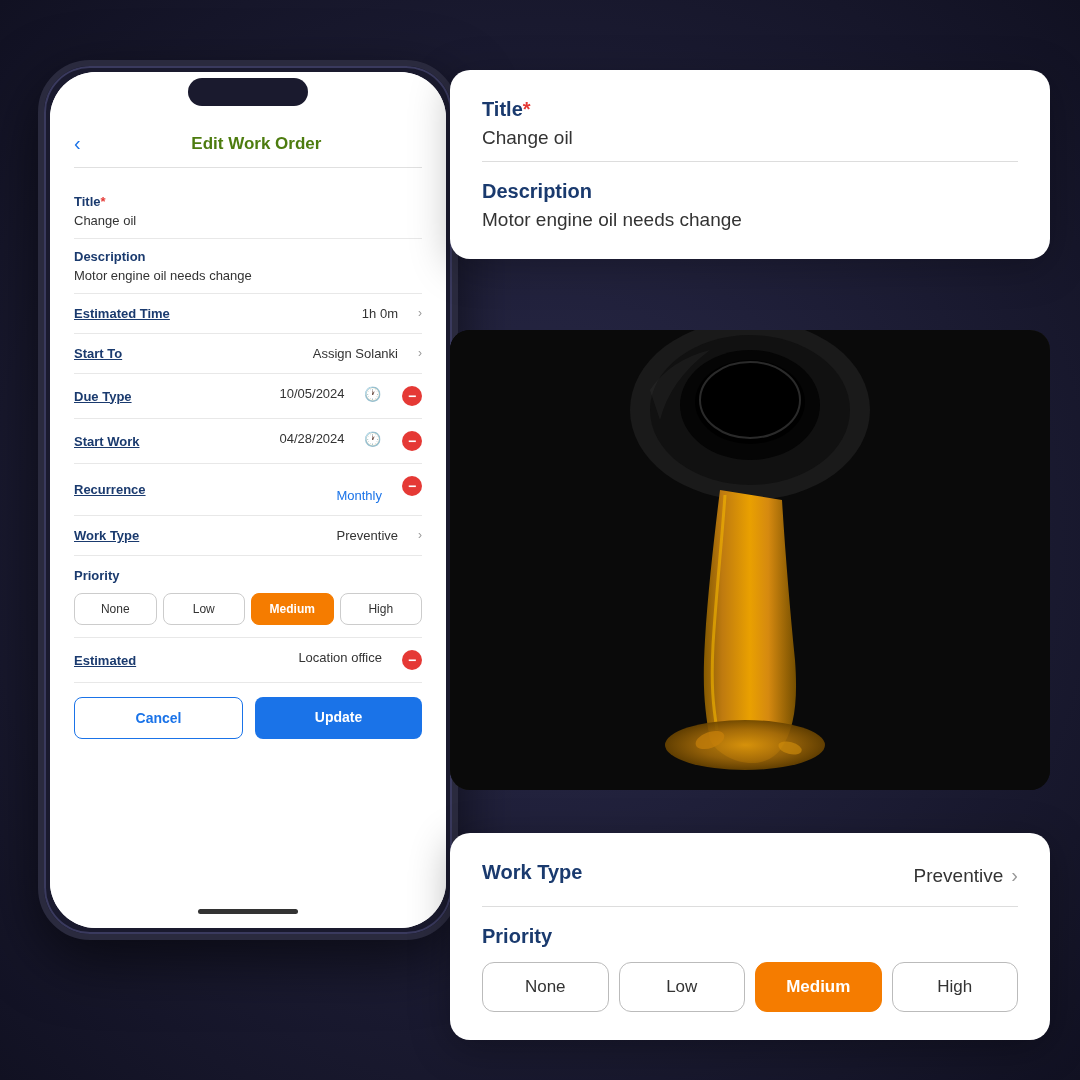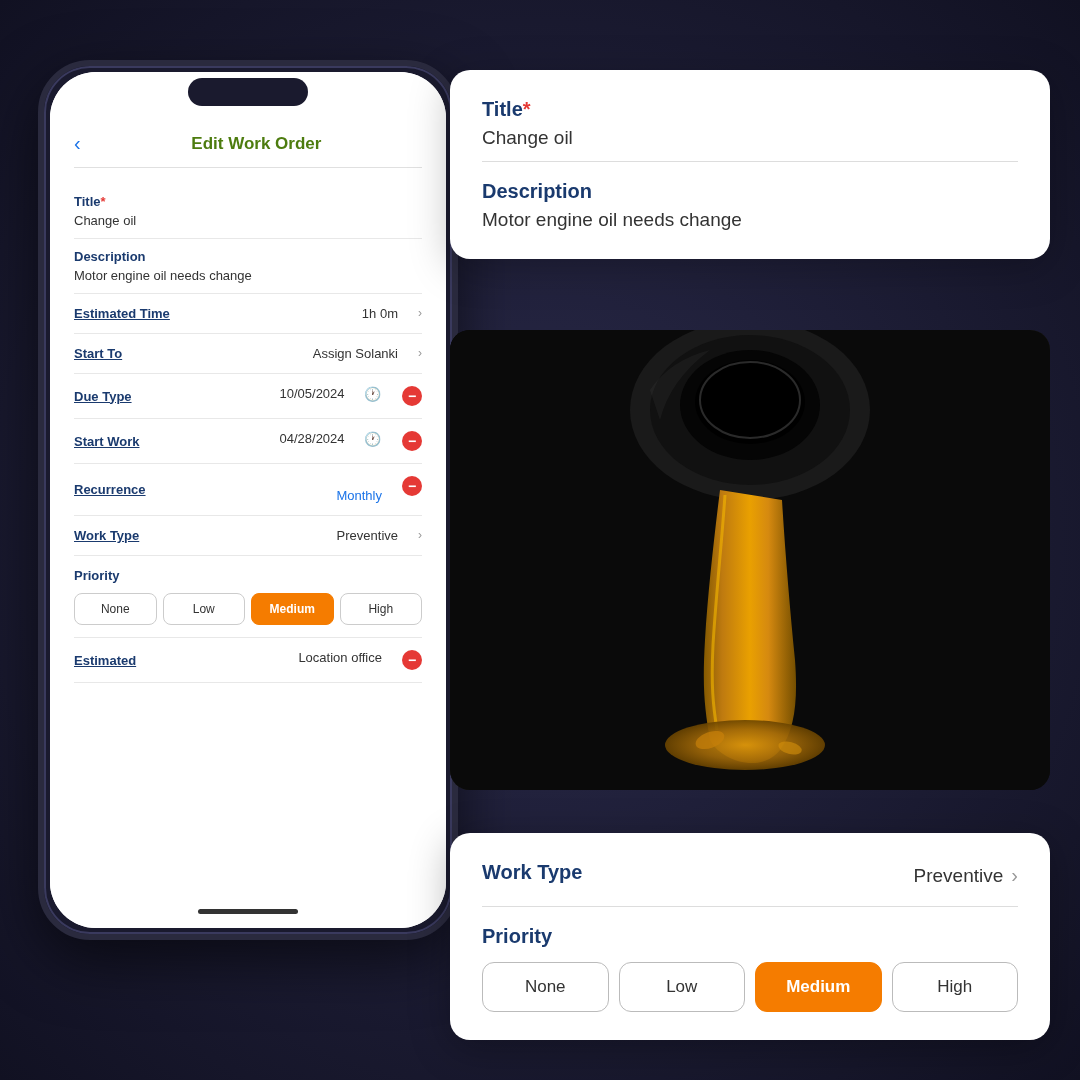--- a/index.html
+++ b/index.html
@@ -437,20 +437,24 @@
       </div>
 
       <div class="form-row-inline">
         <div class="form-label">Estimated</div>
         <div class="form-row-value">
           <span>Location office</span>
           <div class="icon-minus">−</div>
         </div>
       </div>
 
+      <div class="bottom-actions">
+        <div class="btn-cancel">Cancel</div>
+        <div class="btn-update">Update</div>
+      </div>
 
     </div>
   </div>
   <div class="phone-home-bar"></div>
 </div>
 
 <div class="card-top">
   <div class="card-field-label">
     <span>Title</span><span class="required">*</span>
   </div>

